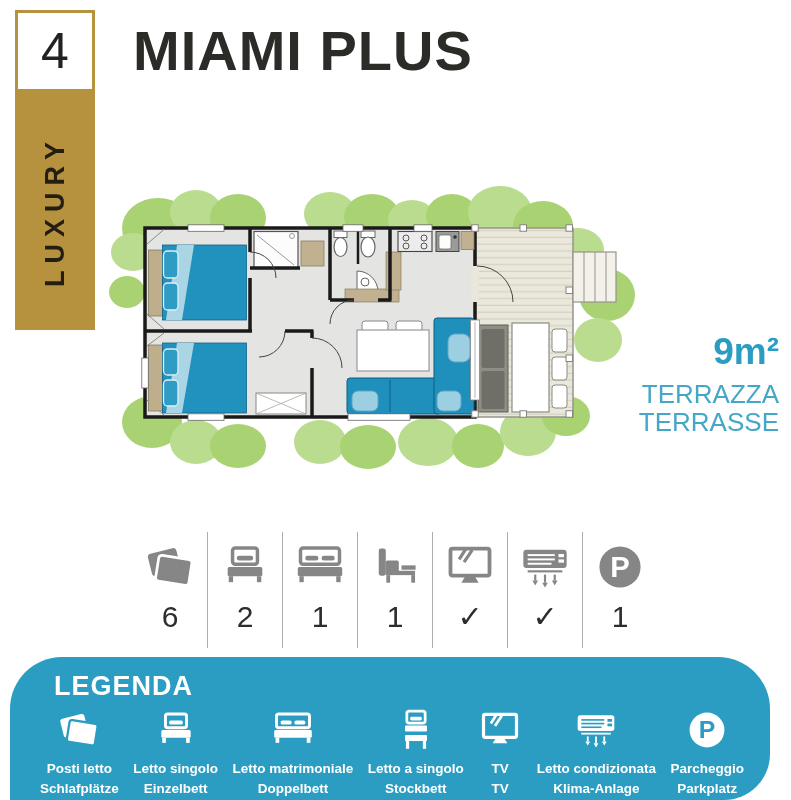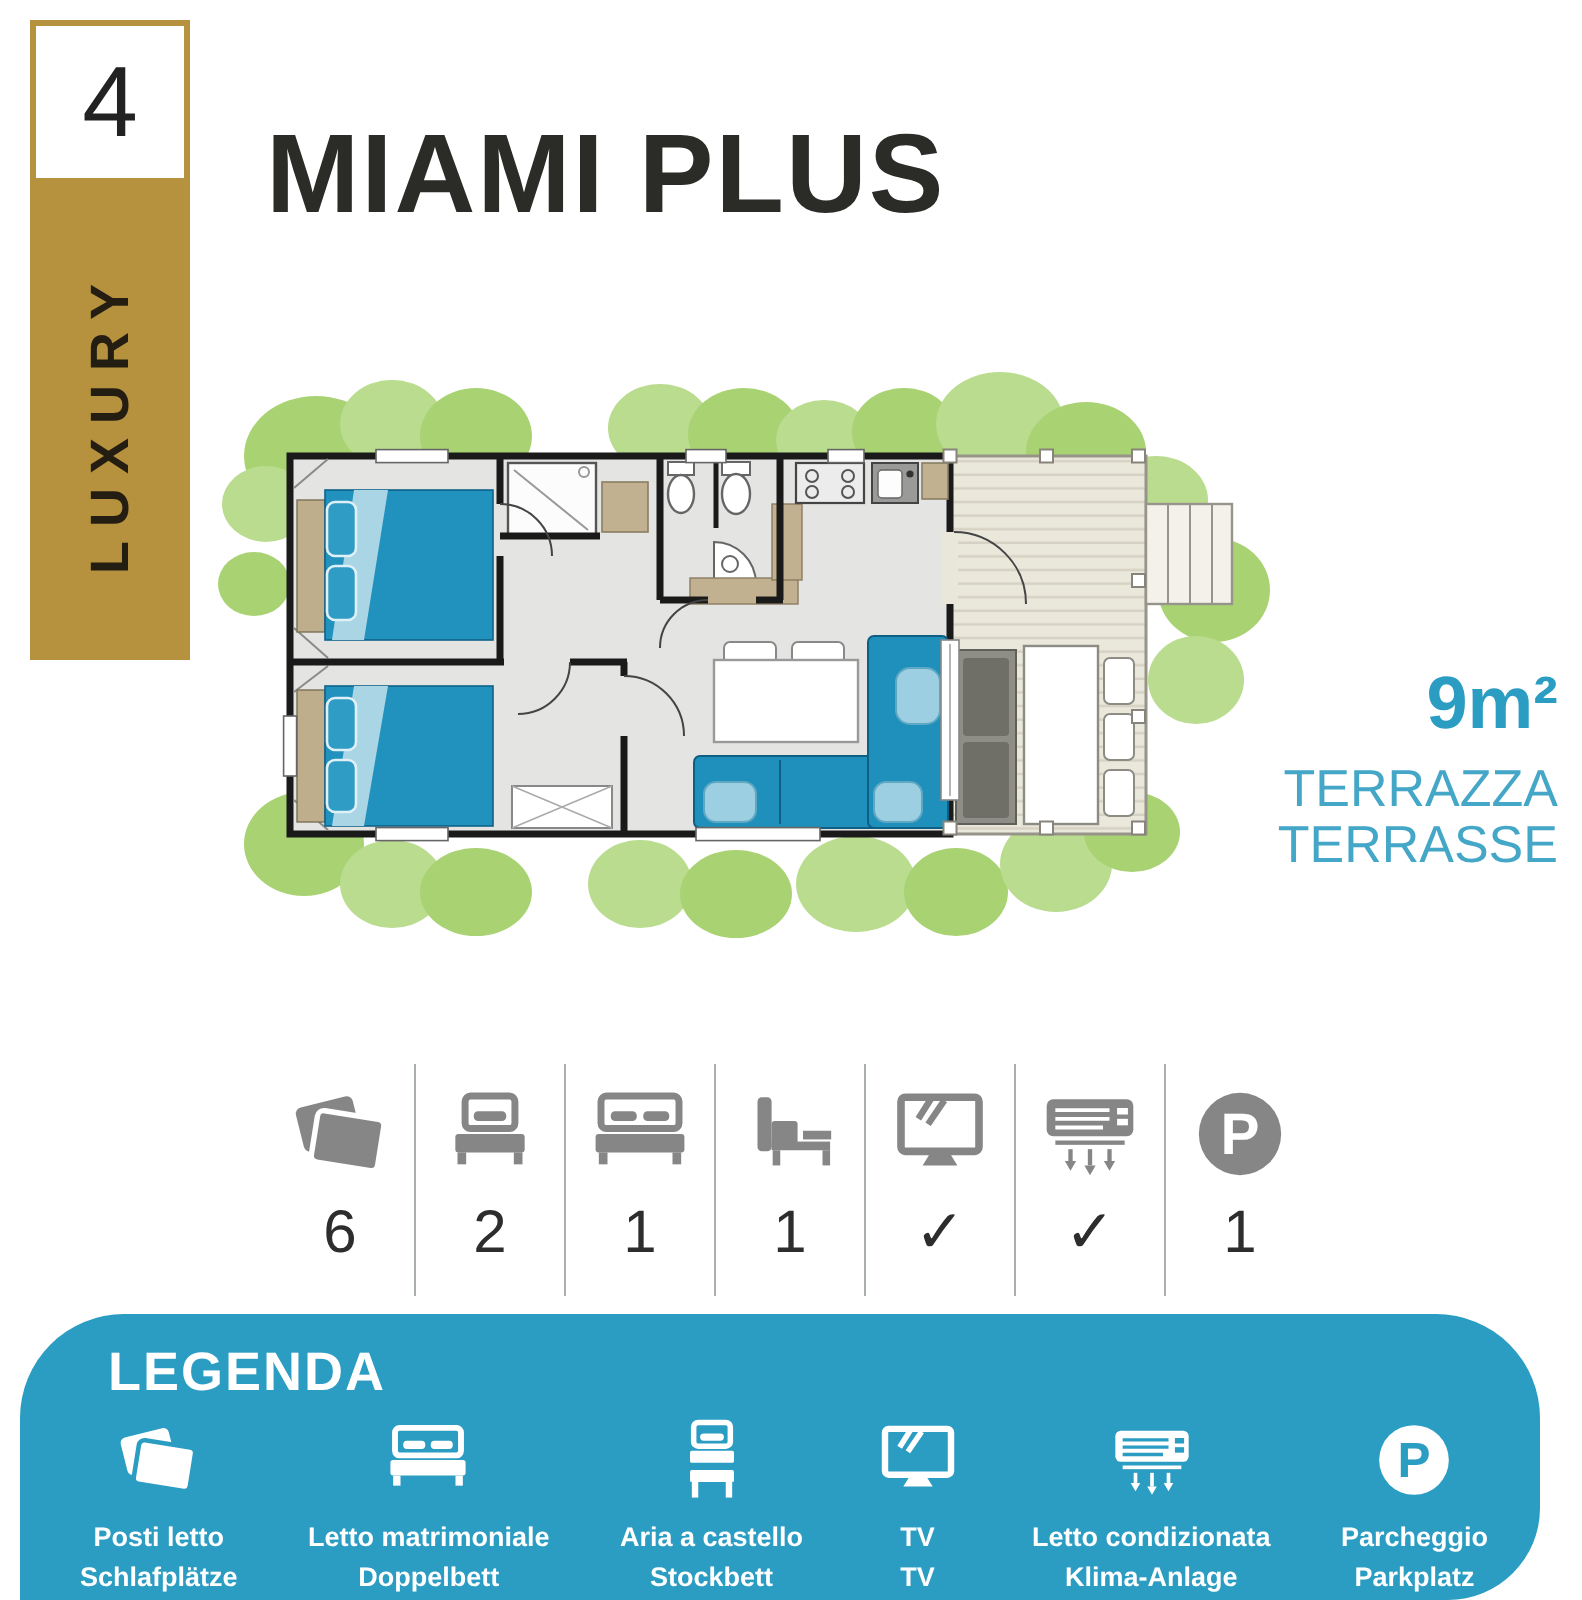--- a/index.html
+++ b/index.html
@@ -20,21 +20,21 @@
   .badge{position:absolute;left:15px;top:10px;width:80px;height:320px;display:flex;flex-direction:column;}
   .badge-number{height:76px;background:#fff;border:3px solid var(--gold);
         display:flex;align-items:center;justify-content:center;
         font-size:50px;font-weight:400;color:#222;}
   .badge-label{flex:1;background:var(--gold);display:flex;align-items:center;justify-content:center;}
   .badge-label span{writing-mode:vertical-rl;transform:rotate(180deg);
         font-size:27px;font-weight:700;letter-spacing:7px;color:#241E12;}
 
   
   .title{position:absolute;left:133px;top:18px;font-size:56px;font-weight:600;
-        color:var(--text-dark);letter-spacing:1px;white-space:nowrap;margin-top:36px;}
+        color:var(--text-dark);letter-spacing:1px;white-space:nowrap;}
   .capacity{position:absolute;right:12px;top:12px;text-align:right;color:var(--blue);}
   .cap-num{font-size:54px;font-weight:800;line-height:56px;}
   .cap-sub{font-size:26px;font-weight:400;line-height:27px;color:var(--blue-light);}
   .cap-area{font-size:57px;font-weight:800;line-height:58px;margin-top:6px;}
 
   .terrace-info{position:absolute;right:12px;top:324px;text-align:right;color:var(--blue);}
   .t-area{font-size:37px;font-weight:800;line-height:56px;}
   .t-sub{font-size:26px;font-weight:400;line-height:28px;color:var(--blue-light);}
   .t-sub:first-of-type{margin-top:8px;}
 
@@ -361,30 +361,37 @@
     <div class="litems">
       <div class="litem">
         <svg class="pic">
             <use href="#i-pillows"></use>
           </svg>
         <div class="l1">Posti letto</div>
         <div class="l2">Schlafplätze</div>
       </div>
       <div class="litem">
         <svg class="pic">
+            <use href="#i-single-bed"></use>
+          </svg>
+        <div class="l1">Letto singolo</div>
+        <div class="l2">Einzelbett</div>
+      </div>
+      <div class="litem">
+        <svg class="pic">
             <use href="#i-double-bed"></use>
           </svg>
         <div class="l1">Letto matrimoniale</div>
         <div class="l2">Doppelbett</div>
       </div>
       <div class="litem">
         <svg class="pic">
             <use href="#i-bunk-bed"></use>
           </svg>
-        <div class="l1">Aria a castello</div>
+        <div class="l1">Letto a singolo</div>
         <div class="l2">Stockbett</div>
       </div>
       <div class="litem">
         <svg class="pic">
             <use href="#i-tv"></use>
           </svg>
         <div class="l1">TV</div>
         <div class="l2">TV</div>
       </div>
       <div class="litem">

